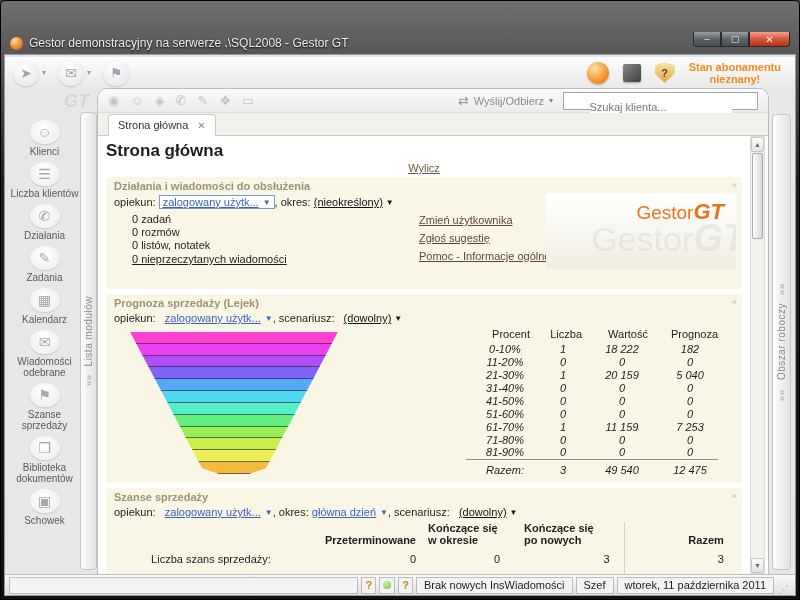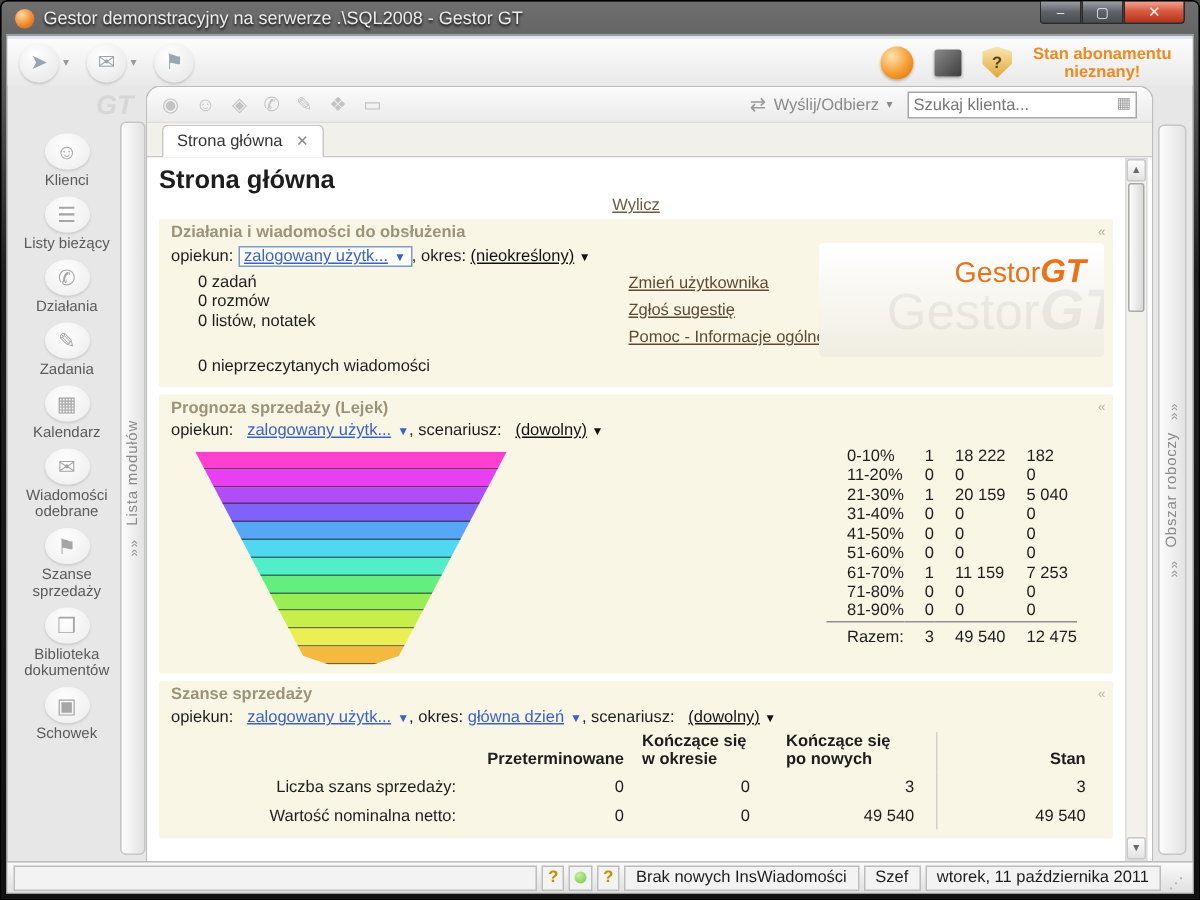--- a/index.html
+++ b/index.html
@@ -2,21 +2,21 @@
 <html><head>
 <meta charset="utf-8">
 <style>
   * { box-sizing: border-box; margin: 0; padding: 0; }
   html,body { width:800px; height:600px; overflow:hidden; }
   body { font-family:"Liberation Sans","DejaVu Sans",sans-serif; font-size:11px; background:#444; }
 
   .window { width:800px; height:600px; background:linear-gradient(#6f6f6f,#1f1f1f 30%,#111); border:1px solid #000; border-radius:5px 5px 0 0; position:relative; display:flex; flex-direction:column; padding:0 3px 3px; }
 
   
-  .titlebar { height:22px; display:flex; align-items:center; color:#ececec; font-size:12px; position:relative; padding-left:6px; }
+  .titlebar { height:22px; display:flex; align-items:center; color:#ececec; font-size:12px; position:relative; padding-left:6px;margin-top:31px; }
   .app-icon { width:13px; height:13px; border-radius:50%; background:radial-gradient(circle at 35% 30%, #ffd9a0, #f08a2e 55%, #c8551a); margin-right:6px; flex:0 0 auto; }
   .win-title { white-space:nowrap; text-shadow:0 1px 2px #000; }
   .win-controls { position:absolute; top:0; right:6px; display:flex; }
   .winbtn { height:15px; width:28px; display:flex; align-items:center; justify-content:center; font-size:9px; color:#f2f2f2; border:1px solid #2a2a2a; border-top:none; background:linear-gradient(#9aa0a6,#5d6268 50%,#4a4e53); cursor:default; }
   .winbtn.min { border-radius:0 0 0 3px; }
   .winbtn.close { width:41px; border-radius:0 0 3px 0; background:linear-gradient(#f0a492,#d95b41 45%,#b5321c); font-size:10px; }
 
   
   .app-body { flex:1; background:#e7e7e7; border:1px solid #9a9a9a; display:flex; flex-direction:column; min-height:0; }
 
@@ -48,21 +48,21 @@
   .right-strip-col { width:19px; margin:26px 0 4px 3px; display:flex; }
   .right-strip-col .vstrip { flex:1; }
 
   .center-col { flex:1; min-width:0; display:flex; flex-direction:column; border:1px solid #bdbdbd; border-bottom:none; border-radius:10px 10px 0 0; background:#fff; overflow:hidden; }
 
   .toolbar2 { height:24px; background:linear-gradient(#fbfbfb,#ebebeb); border-bottom:1px solid #dcdcdc; display:flex; align-items:center; padding:0 10px; flex:0 0 auto; }
   .mini-icon { color:#c3c3c3; font-size:13px; margin-right:11px; }
   .sendrecv { margin-left:auto; display:flex; align-items:center; gap:5px; color:#8a8a8a; }
   .sendrecv .sr-icon { color:#9a9a9a; font-size:13px; }
   .sendrecv .sr-caret { font-size:8px; color:#8a8a8a; margin-right:10px; }
-  .searchbox { width:153px; height:17px; border:1px solid #a5a5a5; background:#fff; display:flex; align-items:center; padding:8px 3px; }
+  .searchbox { width:195px; height:17px; border:1px solid #a5a5a5; background:#fff; display:flex; align-items:center; padding:8px 3px;flex-direction:column; }
   .searchbox input { flex:1; border:none; outline:none; font:11px "Liberation Sans","DejaVu Sans",sans-serif; color:#444; min-width:0; }
   .searchbox .sb-icon { color:#9a9a9a; font-size:10px; }
 
   .tabrow { height:23px; background:#f2f0ea; border-bottom:1px solid #c9c9c9; display:flex; align-items:flex-end; padding-left:10px; flex:0 0 auto; }
   .tab { height:22px; background:#fff; border:1px solid #c9c9c9; border-bottom:1px solid #fff; border-radius:4px 4px 0 0; padding:0 9px; display:flex; align-items:center; gap:9px; color:#333; position:relative; top:1px; }
   .tab-close { color:#8a8a8a; font-size:10px; cursor:default; }
 
   .content { flex:1; position:relative; background:#fff; padding:3px 26px 0 8px; overflow:hidden; min-height:0; }
   .page-title { font-size:17px; font-weight:bold; color:#1d1d1d; margin:2px 0 1px; }
   .wylicz-row { text-align:center; margin-bottom:3px; }
@@ -75,43 +75,43 @@
   .filters { margin:3px 0 4px; color:#1d1d1d; display:flex; align-items:center; flex-wrap:nowrap; white-space:pre; }
   .combo-link { color:#3a62c4; text-decoration:underline; cursor:pointer; }
   .combo-caret { color:#3a62c4; font-size:8px; margin-left:4px; }
   .combo-box { border:1px solid #7a9ac9; background:#fff; padding:0 3px; display:inline-flex; align-items:center; }
   .dd-bold { font-weight:normal; color:#111; text-decoration:underline; cursor:pointer; }
   .dd-caret { color:#111; font-size:8px; margin-left:3px; }
 
   
   .sec1-body { display:flex; min-height:70px; }
   .stats { width:305px; padding-left:18px; line-height:13px; color:#1d1d1d; }
-  .stats .gap { margin-top:17px; }
+  .stats .gap { margin-top:1px;text-decoration:underline; }
   .quick-links { flex:1; padding-top:1px; }
   .logo-box { position:absolute; right:6px; top:16px; width:190px; height:76px; border-radius:3px; background:linear-gradient(#ffffff,#f0ede1); overflow:hidden; }
   .logo { position:absolute; top:6px; right:12px; font-size:19px; color:#e8731a; white-space:nowrap; }
   .logo .gt { font-style:italic; font-weight:bold; font-size:22px; }
   .logo-wm { position:absolute; top:24px; right:-10px; font-size:34px; color:#777; opacity:.10; white-space:nowrap; }
   .logo-wm .gt { font-style:italic; font-weight:bold; font-size:38px; }
 
   
   .sec2-body { display:flex; align-items:flex-start; }
   .funnel { width:212px; height:142px; margin:4px 0 0 14px; display:flex; flex-direction:column; clip-path:polygon(1% 0,99% 0,70% 82%,65% 96%,57% 100%,43% 100%,35% 96%,30% 82%); }
   .band { flex:1; border-bottom:1px solid rgba(35,35,35,.6); }
   .funnel-table { margin-left:auto; margin-right:16px; border-collapse:collapse; }
   .funnel-table th { font-weight:normal; color:#1d1d1d; text-align:right; padding:0 0 2px 14px; }
-  .funnel-table td { text-align:left; padding:0 0 0 14px; height:13px; color:#1d1d1d; }
+  .funnel-table td { text-align:center; padding:0 0 0 14px; height:13px; color:#1d1d1d;font-style:italic; }
   .funnel-table .cw1{min-width:64px;} .cw2{min-width:52px;} .cw3{min-width:66px;} .cw4{min-width:70px;}
   .funnel-table tr.total td { border-top:1px solid #8f8f8f; padding-top:4px; height:18px; }
 
   
   .chances-table { border-collapse:collapse; width:99%; margin-top:1px; }
   .chances-table th { font-weight:bold; color:#1d1d1d; vertical-align:bottom; padding:0 2px 3px 2px; line-height:12px; }
   .chances-table td { color:#1d1d1d; height:19px; padding:0 2px; }
-  .chances-table .lbl { text-align:right; width:192px; padding-left:4px; }
+  .chances-table .lbl { text-align:center; width:192px; padding-left:4px; }
   .chances-table .n1 { text-align:right; width:112px; }
   .chances-table .n2 { text-align:right; width:96px; padding-right:14px; }
   .chances-table .n3 { text-align:right; width:110px; padding-right:14px; }
   .chances-table .nr { text-align:right; border-left:1px solid #cfcfcf; padding-right:4px; }
   .chances-table th.h2, .chances-table th.h3 { text-align:left; padding-left:10px; }
   .chances-table th.h1, .chances-table th.hr { text-align:right; }
 
   
   .scrollbar { position:absolute; top:0; right:3px; bottom:0; width:15px; background:#f2f1ec; border:1px solid #dcdcdc; display:flex; flex-direction:column; }
   .scroll-btn { height:15px; display:flex; align-items:center; justify-content:center; font-size:7px; color:#6a6a6a; background:linear-gradient(#fdfdfd,#e3e3e3); border:1px solid #c8c8c8; border-radius:2px; }
@@ -184,21 +184,21 @@
             <div class="side-item">
               <div class="side-icon">
                   <span>☺</span>
                 </div>
               <div>Klienci</div>
             </div>
             <div class="side-item">
               <div class="side-icon">
                   <span>☰</span>
                 </div>
-              <div>Listy bieżący</div>
+              <div>Liczba klientów</div>
             </div>
             <div class="side-item">
               <div class="side-icon">
                   <span>✆</span>
                 </div>
               <div>Działania</div>
             </div>
             <div class="side-item">
               <div class="side-icon">
                   <span>✎</span>
@@ -325,20 +325,26 @@
                   <div class="band" style="background: rgb(79, 216, 240);"></div>
                   <div class="band" style="background: rgb(82, 238, 200);"></div>
                   <div class="band" style="background: rgb(99, 238, 126);"></div>
                   <div class="band" style="background: rgb(151, 238, 87);"></div>
                   <div class="band" style="background: rgb(200, 238, 76);"></div>
                   <div class="band" style="background: rgb(236, 238, 85);"></div>
                   <div class="band" style="background: rgb(246, 185, 63);"></div>
                 </div>
               <table class="funnel-table">
                 <tbody>
+                    <tr>
+                  <th class="cw1">Procent</th>
+                  <th class="cw2">Liczba</th>
+                  <th class="cw3">Wartość</th>
+                  <th class="cw4">Prognoza</th>
+                </tr>
                 <tr>
                       <td>0-10%</td>
                       <td>1</td>
                       <td>18 222</td>
                       <td>182</td>
                     </tr>
                 <tr>
                       <td>11-20%</td>
                       <td>0</td>
                       <td>0</td>
@@ -411,21 +417,21 @@
               <span class="dd-bold">(dowolny)</span>
               <span class="dd-caret">▼</span>
             </div>
             <table class="chances-table">
               <tbody>
                   <tr>
                 <th class="lbl"></th>
                 <th class="n1 h1">Przeterminowane</th>
                 <th class="n2 h2"><span>Kończące się</span><br><span>w okresie</span></th>
                 <th class="n3 h3"><span>Kończące się</span><br><span>po nowych</span></th>
-                <th class="nr hr">Stan</th>
+                <th class="nr hr">Razem</th>
               </tr>
               <tr>
                 <td class="lbl">Liczba szans sprzedaży:</td>
                     <td class="n1">0</td>
                     <td class="n2">0</td>
                     <td class="n3">3</td>
                     <td class="nr">3</td>
               </tr>
               <tr>
                 <td class="lbl">Wartość nominalna netto:</td>

